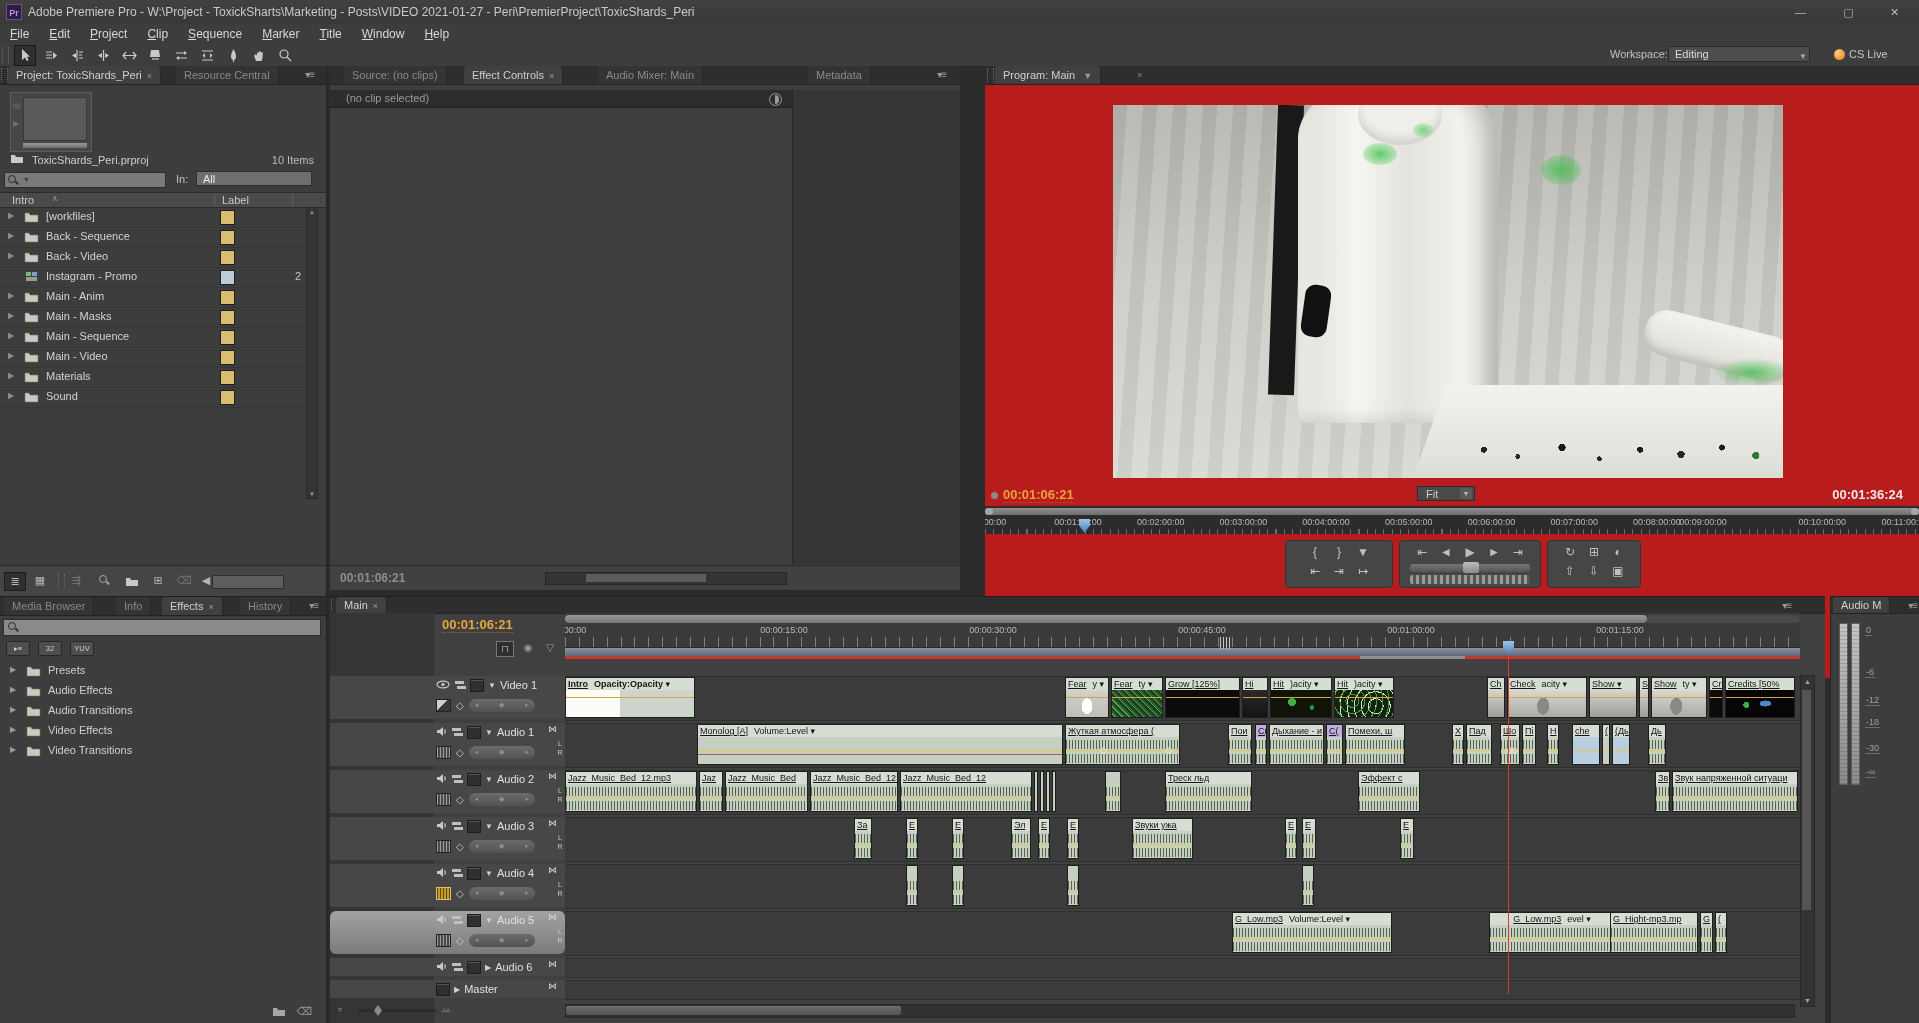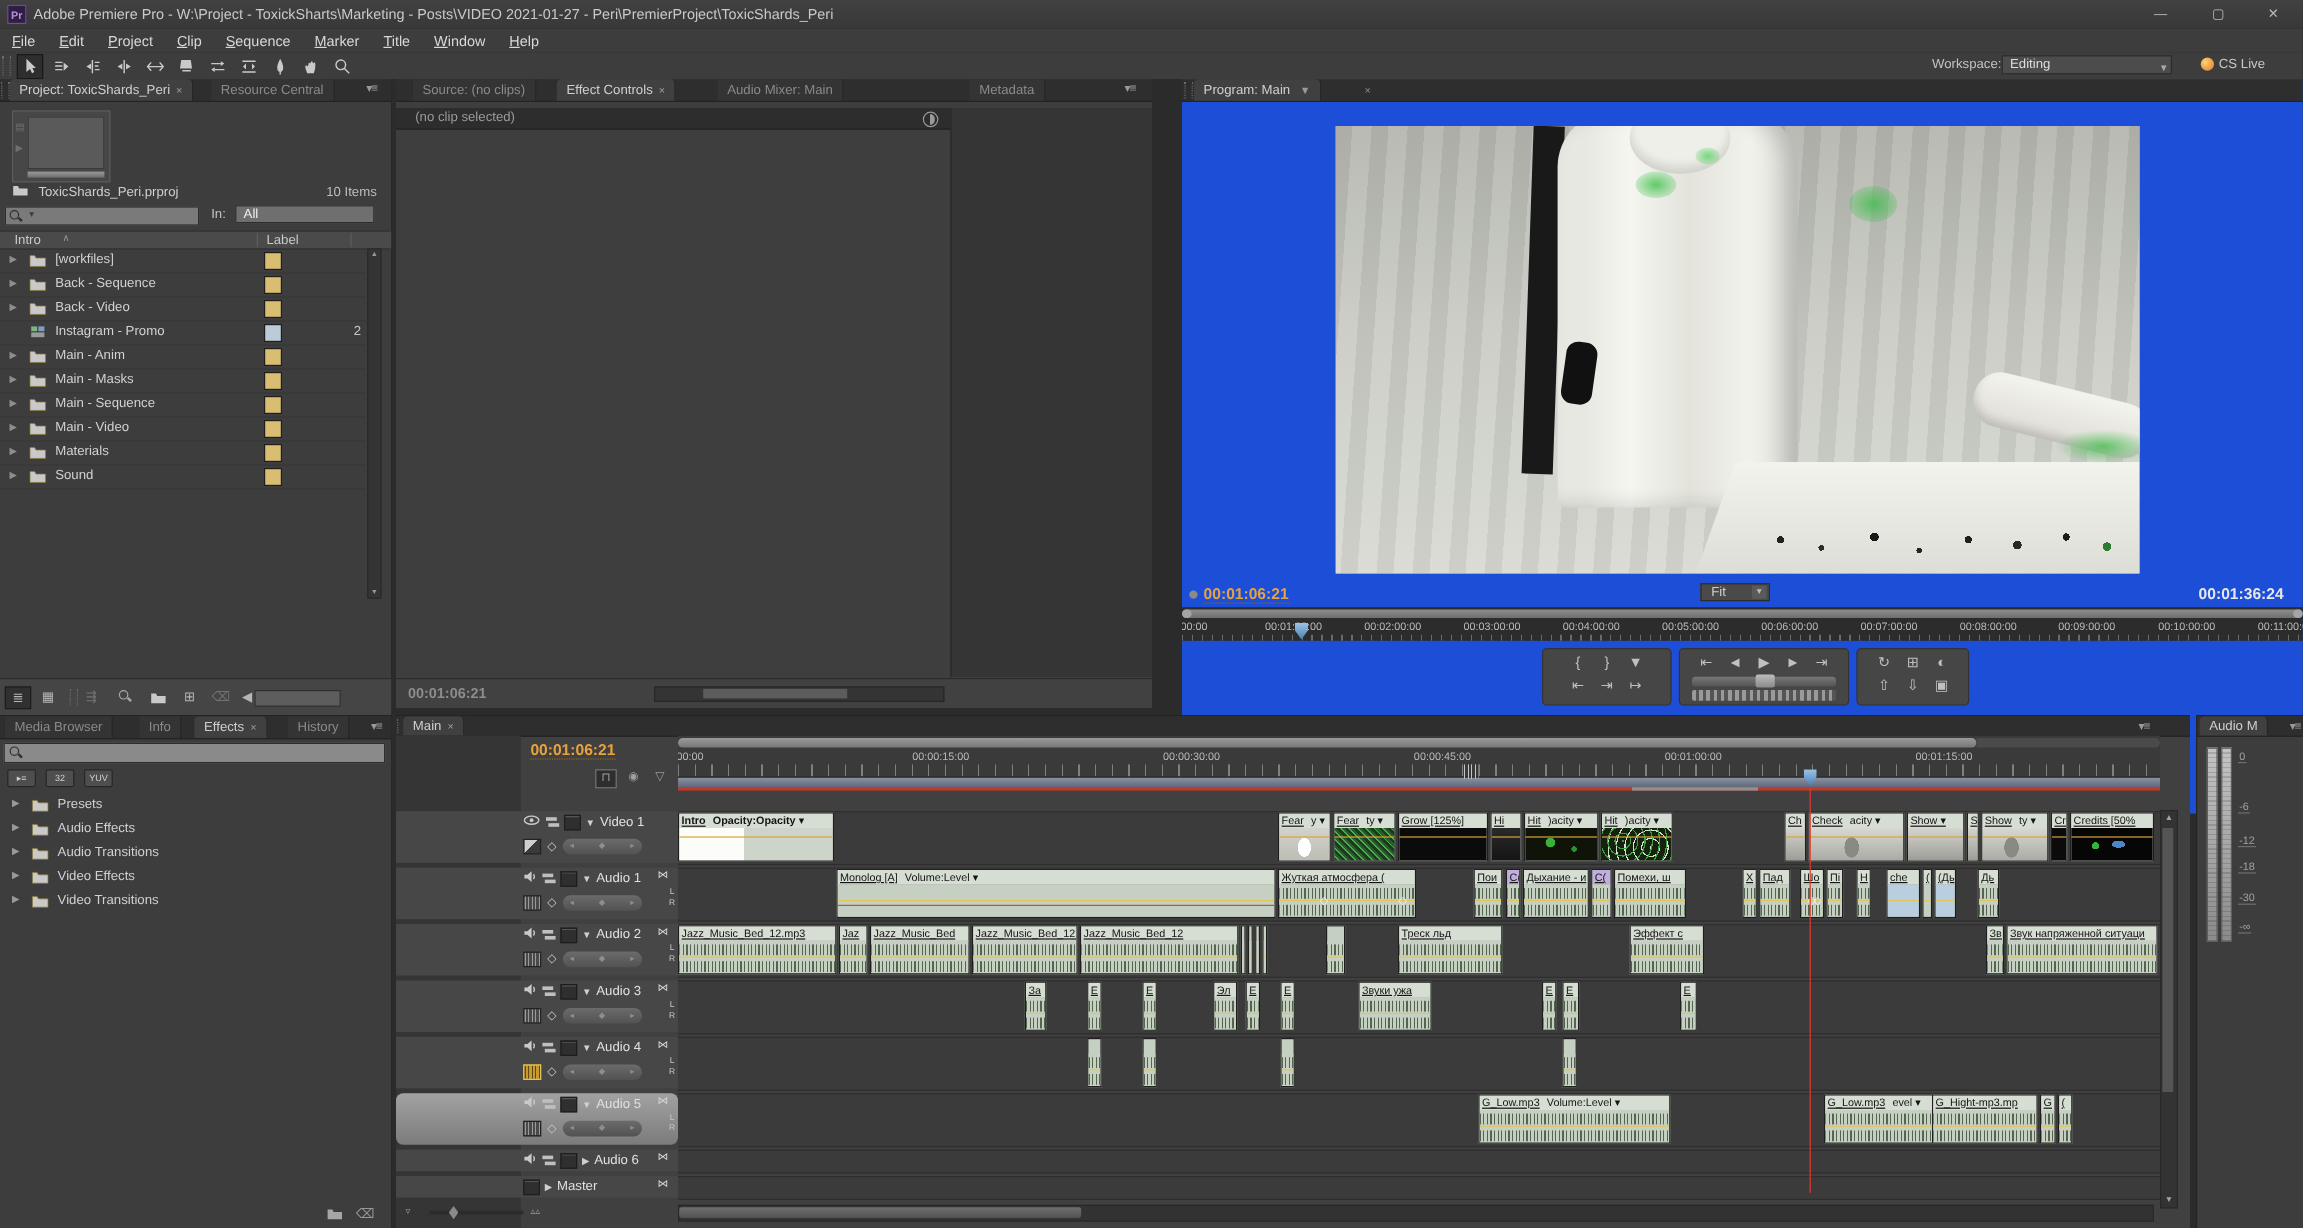--- a/index.html
+++ b/index.html
@@ -83,21 +83,21 @@
   #ec-emptybar{position:absolute;left:0;top:24px;width:462px;height:17px;background:#2d2d2d;border-bottom:1px solid #222;color:#9a9a9a;line-height:17px;}
   #ec-emptybar span{margin-left:16px;text-align:right;}
   #ec-tlcol{position:absolute;left:462px;top:24px;right:0;bottom:26px;background:#353535;border-left:1px solid #262626;}
   #ec-clock{position:absolute;right:178px;top:27px;width:11px;height:11px;border-radius:50%;border:1px solid #9a9a9a;}
   #ec-clock::after{content:"";position:absolute;left:5px;top:1px;width:4px;height:9px;background:#9a9a9a;border-radius:0 4px 4px 0;}
   #ec-bottom{position:absolute;left:0;bottom:0;width:630px;height:24px;background:#414141;border-top:1px solid #2a2a2a;}
   #ec-tc{position:absolute;left:10px;top:5px;color:#8d8d8d;font-size:12px;font-weight:bold;}
   #ec-scroll{position:absolute;left:215px;top:6px;width:240px;height:11px;background:#343434;border:1px solid #272727;}
   #ec-scroll .th{position:absolute;left:40px;top:1px;width:120px;height:8px;background:#5c5c5c;}
   
-  #program{left:985px;top:66px;width:934px;height:612px;background:#1d4ed8;}
+  #program{left:985px;top:66px;width:934px;height:612px;background:#b91c1c;}
   #video{position:absolute;left:128px;top:39px;width:670px;height:373px;background:#c4c6c0;overflow:hidden;}
   #prog-tcrow{position:absolute;left:0;top:419px;width:934px;height:21px;}
   .tc-orange{color:#e8a33d;font-size:13px;font-weight:bold;border-bottom:1px dotted #8a6a2a;}
   .tc-white{color:#e8e8e8;font-size:13px;font-weight:bold;}
   #fit-dd{position:absolute;left:432px;top:1px;width:58px;height:15px;background:#4a4a4a;border:1px solid #2b2b2b;color:#cfcfcf;line-height:14px;padding-left:8px;box-sizing:border-box;}
   #fit-dd .dda{position:absolute;right:2px;top:1px;width:12px;height:11px;background:#5a5a5a;color:#bbb;font-size:7px;text-align:center;line-height:11px;}
   #prog-ruler{position:absolute;left:0;top:440px;width:934px;height:28px;background:#2c2c2c;overflow:hidden;}
   #prog-pill{position:absolute;left:0;top:2px;width:934px;height:7px;background:linear-gradient(#8f8f8f,#6e6e6e);border-radius:4px;}
   #prog-pill::before,#prog-pill::after{content:"";position:absolute;top:0;width:8px;height:7px;background:#a5a5a5;border-radius:4px;}
   #prog-pill::after{right:0;}
@@ -568,21 +568,21 @@
       <div id="prog-labels">
           <div class="rlabel" style="left: 10px;">00:00</div>
           <div class="rlabel" style="left: 93px;">00:01:00:00</div>
           <div class="rlabel" style="left: 175.7px;">00:02:00:00</div>
           <div class="rlabel" style="left: 258.4px;">00:03:00:00</div>
           <div class="rlabel" style="left: 341.1px;">00:04:00:00</div>
           <div class="rlabel" style="left: 423.8px;">00:05:00:00</div>
           <div class="rlabel" style="left: 506.5px;">00:06:00:00</div>
           <div class="rlabel" style="left: 589.2px;">00:07:00:00</div>
           <div class="rlabel" style="left: 671.9px;">00:08:00:00</div>
-          <div class="rlabel" style="left: 754px;">00:09:00:00</div>
+          <div class="rlabel" style="left: 718px;">00:09:00:00</div>
           <div class="rlabel" style="left: 837.3px;">00:10:00:00</div>
           <div class="rlabel" style="left: 920px;">00:11:00:00</div>
         </div>
       <div id="prog-ticks"></div>
       <div class="pin" style="left:94px;top:13px"></div>
     </div>
     <div id="transport">
       <div class="tgroup" style="left:300px;top:6px;width:106px;height:46px">
         <div class="trow-i" id="tg1r1">
             <div class="tbtn">{</div>
@@ -1146,21 +1146,21 @@
             </div>
           </div>
         </div>
         <div class="lane" style="top: 252px; height: 43px;">
           <div class="clip" style="left: 667px; width: 160px;">
             <div class="chead"><span class="cname">G_Low.mp3</span><span class="cfx">Volume:Level ▾</span></div>
             <div class="cbody wave w2">
               <div class="yline"></div>
             </div>
           </div>
-          <div class="clip" style="left: 955px; width: 124px;">
+          <div class="clip" style="left: 924px; width: 124px; text-align: center;">
             <div class="chead"><span class="cname">G_Low.mp3</span><span class="cfx">evel ▾</span></div>
             <div class="cbody wave w2">
               <div class="yline"></div>
             </div>
           </div>
           <div class="clip" style="left: 1045px; width: 88px;">
             <div class="chead"><span class="cname">G_Hight-mp3.mp</span></div>
             <div class="cbody wave w2">
               <div class="yline"></div>
             </div>

